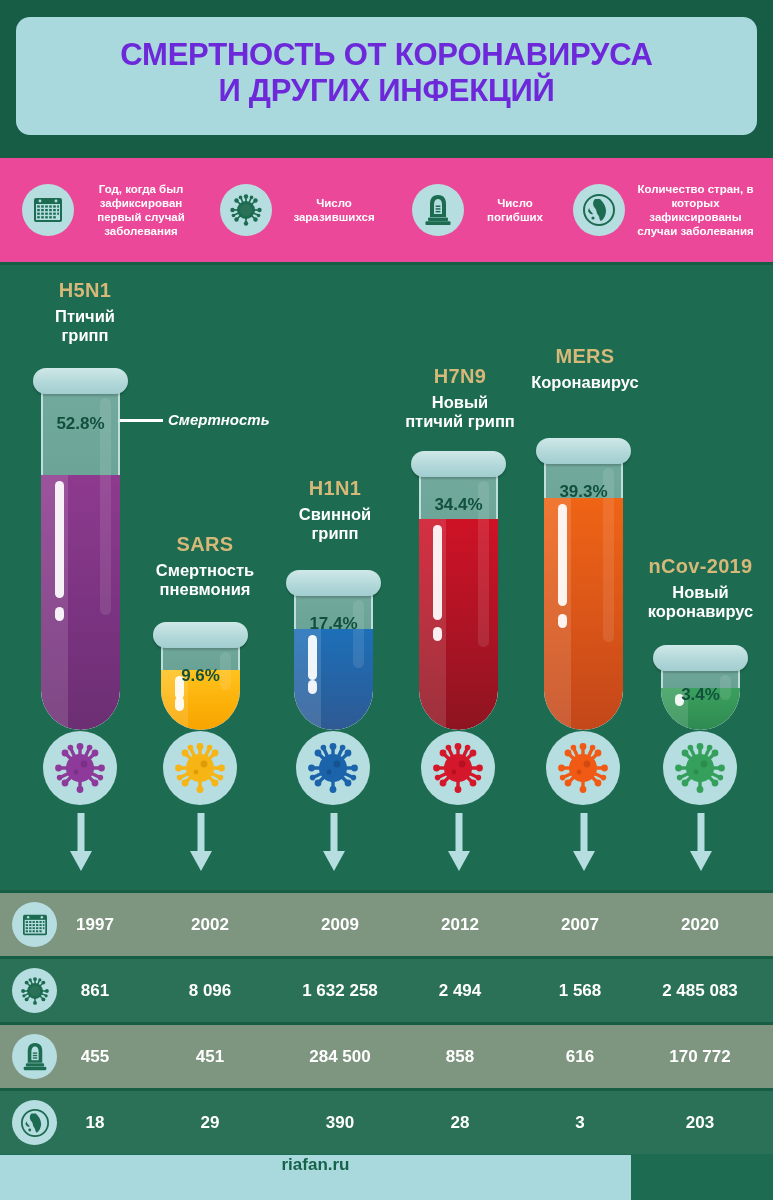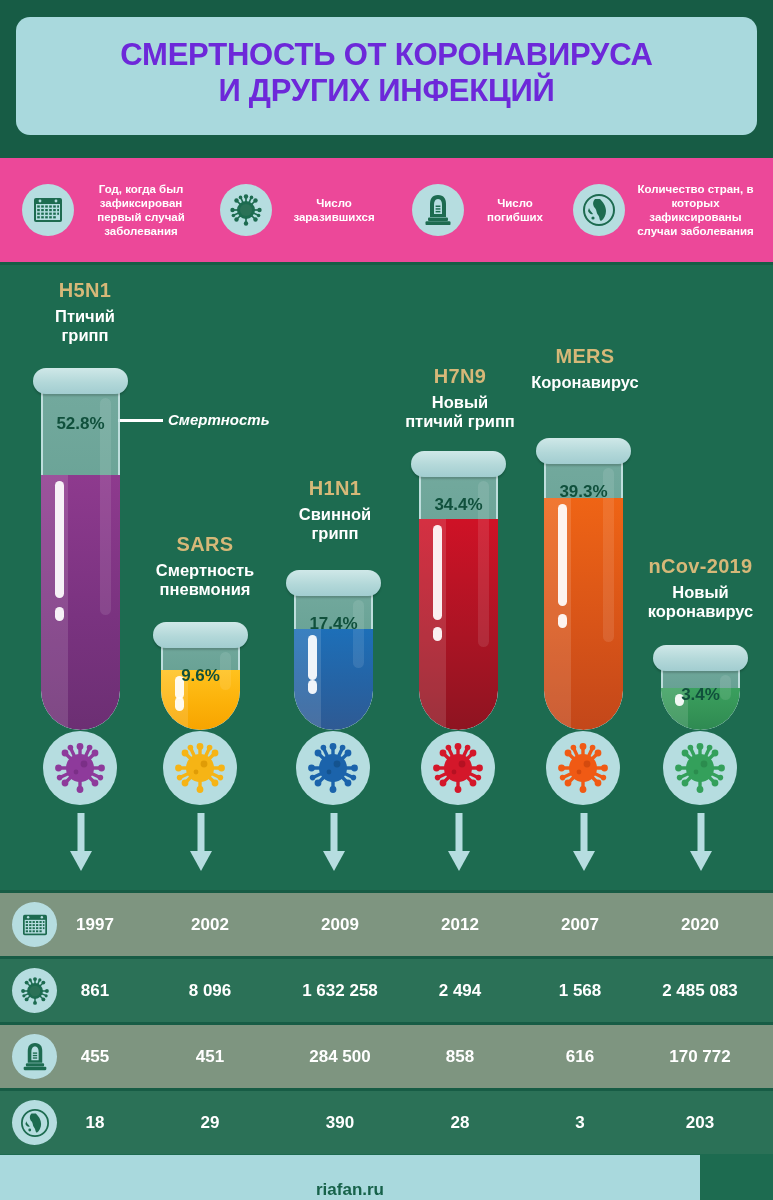--- a/index.html
+++ b/index.html
@@ -147,23 +147,23 @@
     position:absolute;left:12px;top:9px;width:45px;height:45px;border-radius:50%;
     background:#b6dde0;display:flex;align-items:center;justify-content:center;
   }
   .cell{
     position:absolute;text-align:center;color:#ffffff;
     font-size:17px;font-weight:bold;white-space:nowrap;
   }
 
   
   .footer{
-    position:absolute;left:0;top:1155px;width:700px;height:45px;
+    position:absolute;left:0;top:1155px;width:631px;height:45px;
     background:#a9d9dd;
-    display:flex;align-items:flex-end;justify-content:center;
+    display:flex;align-items:flex-start;justify-content:center;
   }
   .footer-txt{color:#17624a;font-size:17px;font-weight:bold;}
 </style>
 </head>
 <body>
 
 <div class="page">
 
   <div class="header-band">
     <div class="title-card">

